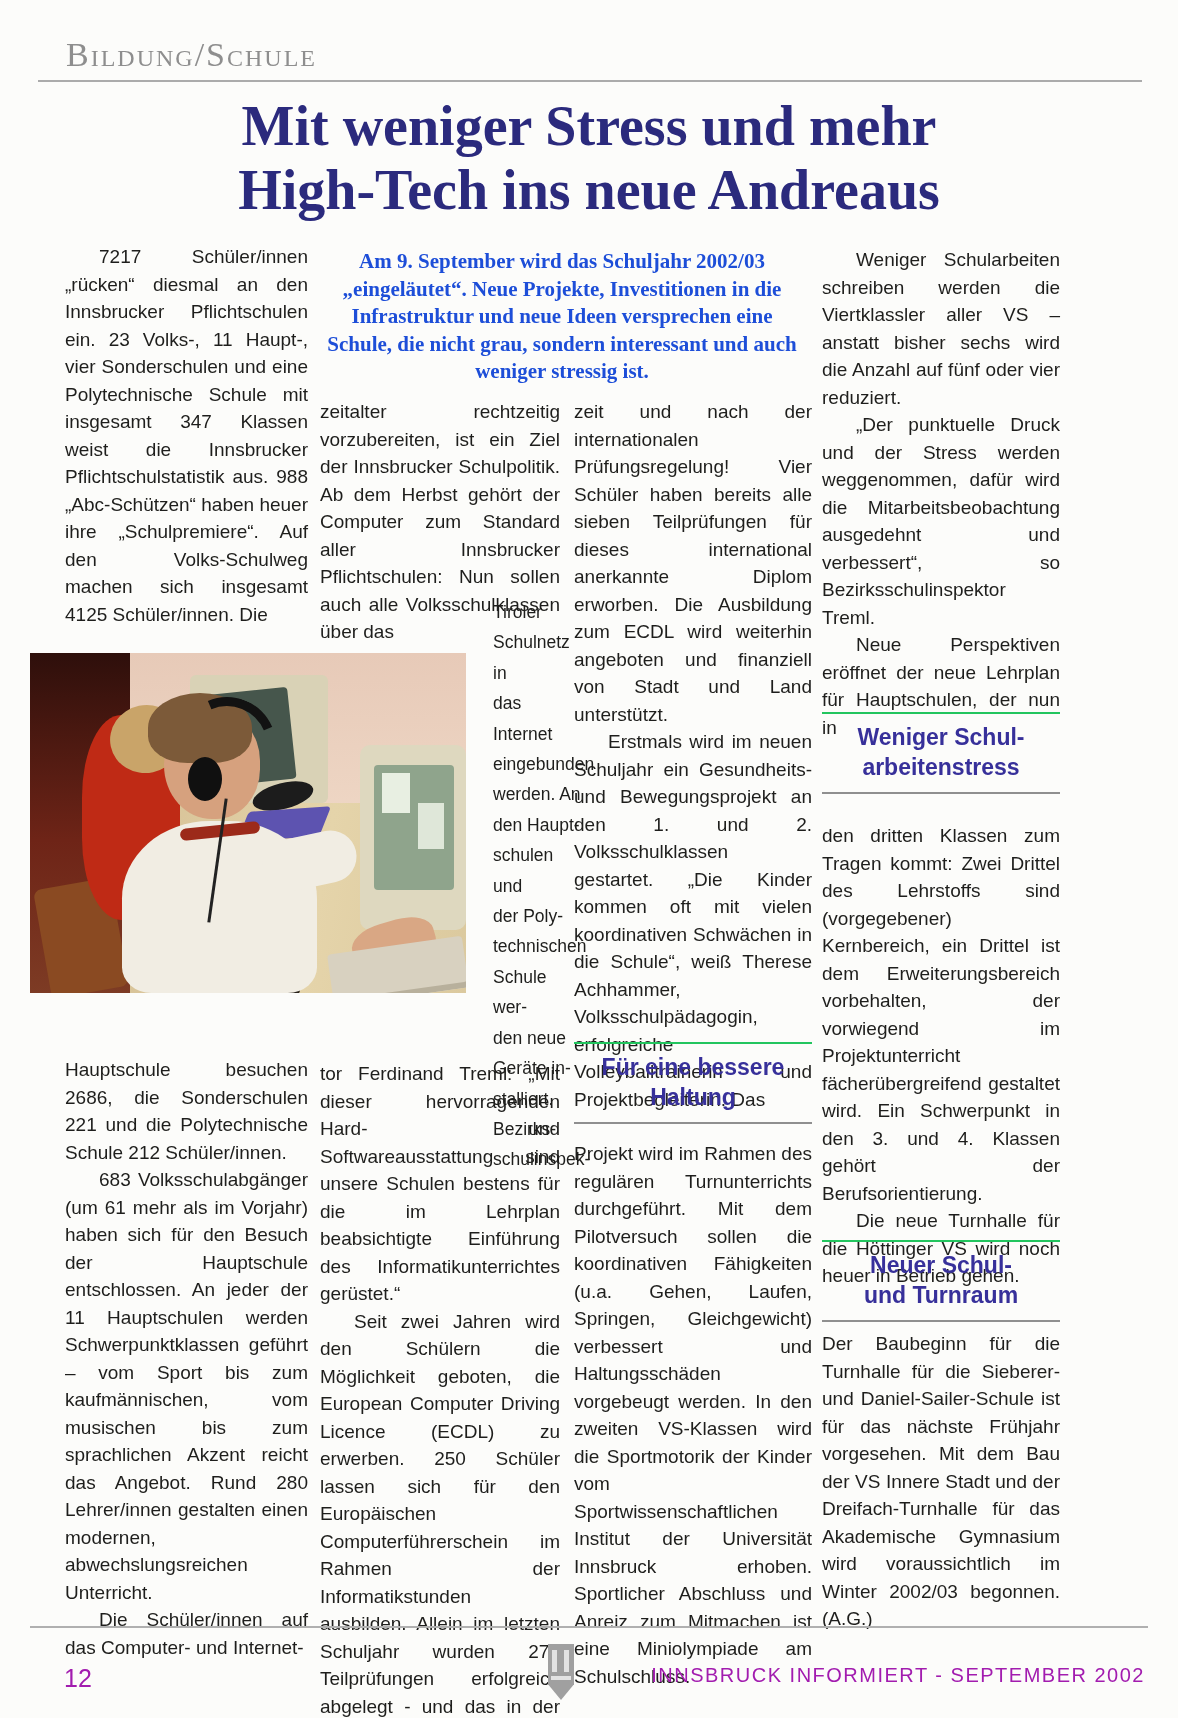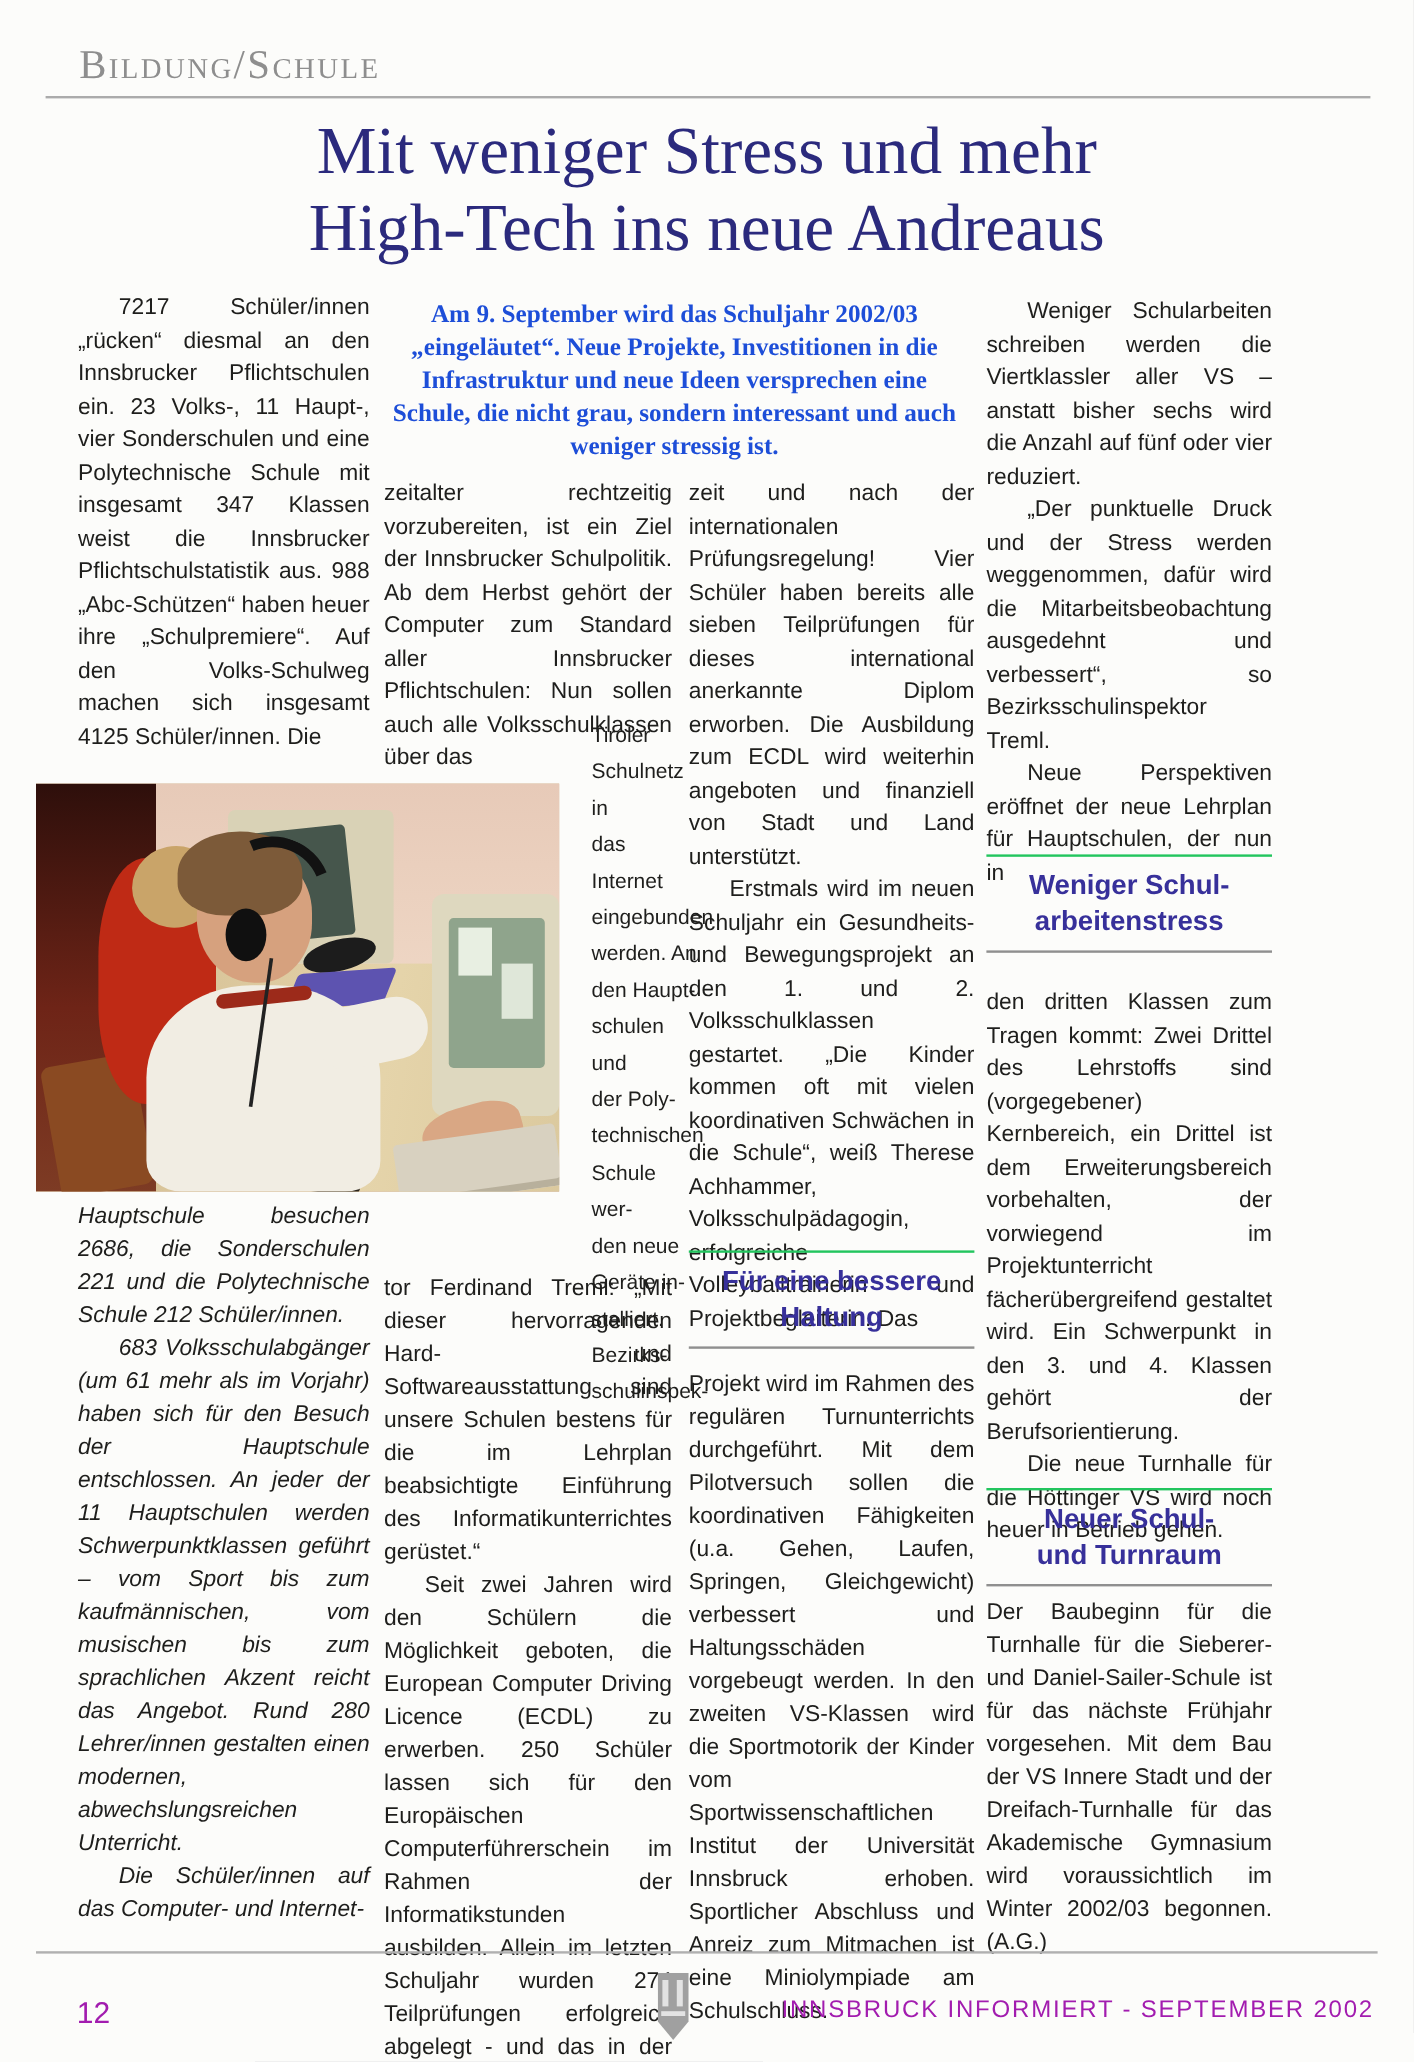--- a/index.html
+++ b/index.html
@@ -5,40 +5,40 @@
   html,body{margin:0;padding:0;background:#e8e8e8;}
   .page{position:relative;width:1178px;height:1718px;margin:0 auto;background:#fcfcfa;
         font-family:"Liberation Sans",sans-serif;color:#1e1e1c;overflow:hidden;}
   .abs{position:absolute;}
 
   
   .kicker{left:66px;top:36px;font-family:"Liberation Serif",serif;font-variant:small-caps;
           letter-spacing:2px;font-size:34px;color:#8e8e8e;}
   .kicker-rule{left:38px;top:80px;width:1104px;height:2px;background:#ababab;}
   .headline{left:0;top:94px;width:1178px;text-align:center;
-            font-family:"Liberation Serif",serif;font-weight:normal;
+            font-family:"Liberation Serif",serif;font-weight:bold;
             font-size:56px;line-height:64px;color:#2b2a7d;}
 
   
   .bt{font-size:19px;line-height:27.5px;text-align:justify;}
   .bt p{margin:0;}
   .bt p.indent{text-indent:34px;}
   .c1t{left:65px;top:243px;width:243px;}
   .intro{left:318px;top:248px;width:488px;font-size:21px;line-height:27.5px;
          font-weight:bold;text-align:center;color:#1d4ed8;font-family:Liberation Serif, serif;}
   .c2t{left:320px;top:398px;width:240px;}
   .c2n{left:493px;top:597px;width:92px;font-size:17.5px;line-height:30.4px;
        white-space:pre-line;text-align:left;}
   .c2b{left:320px;top:1060px;width:240px;}
   .c3t{left:574px;top:398px;width:238px;}
   .c3b{left:574px;top:1140px;width:238px;}
   .c4t{left:822px;top:246px;width:238px;}
   .c4m{left:822px;top:822px;width:238px;}
   .c4b{left:822px;top:1330px;width:238px;}
-  .c1b{left:65px;top:1000px;width:243px;font-style:italic;}
+  .c1b{left:65px;top:1056px;width:243px;}
 
   
   .subhead{border-top:2px solid #22c55e;border-bottom:2px solid #8f8f8f;
            padding:8px 0 10px;text-align:center;color:#37309a;font-weight:bold;
            font-size:23px;line-height:30px;white-space:pre-line;}
   .sh-halt{left:574px;top:1042px;width:238px;}
   .sh-wen{left:822px;top:712px;width:238px;}
   .sh-turn{left:822px;top:1240px;width:238px;}
 
   

